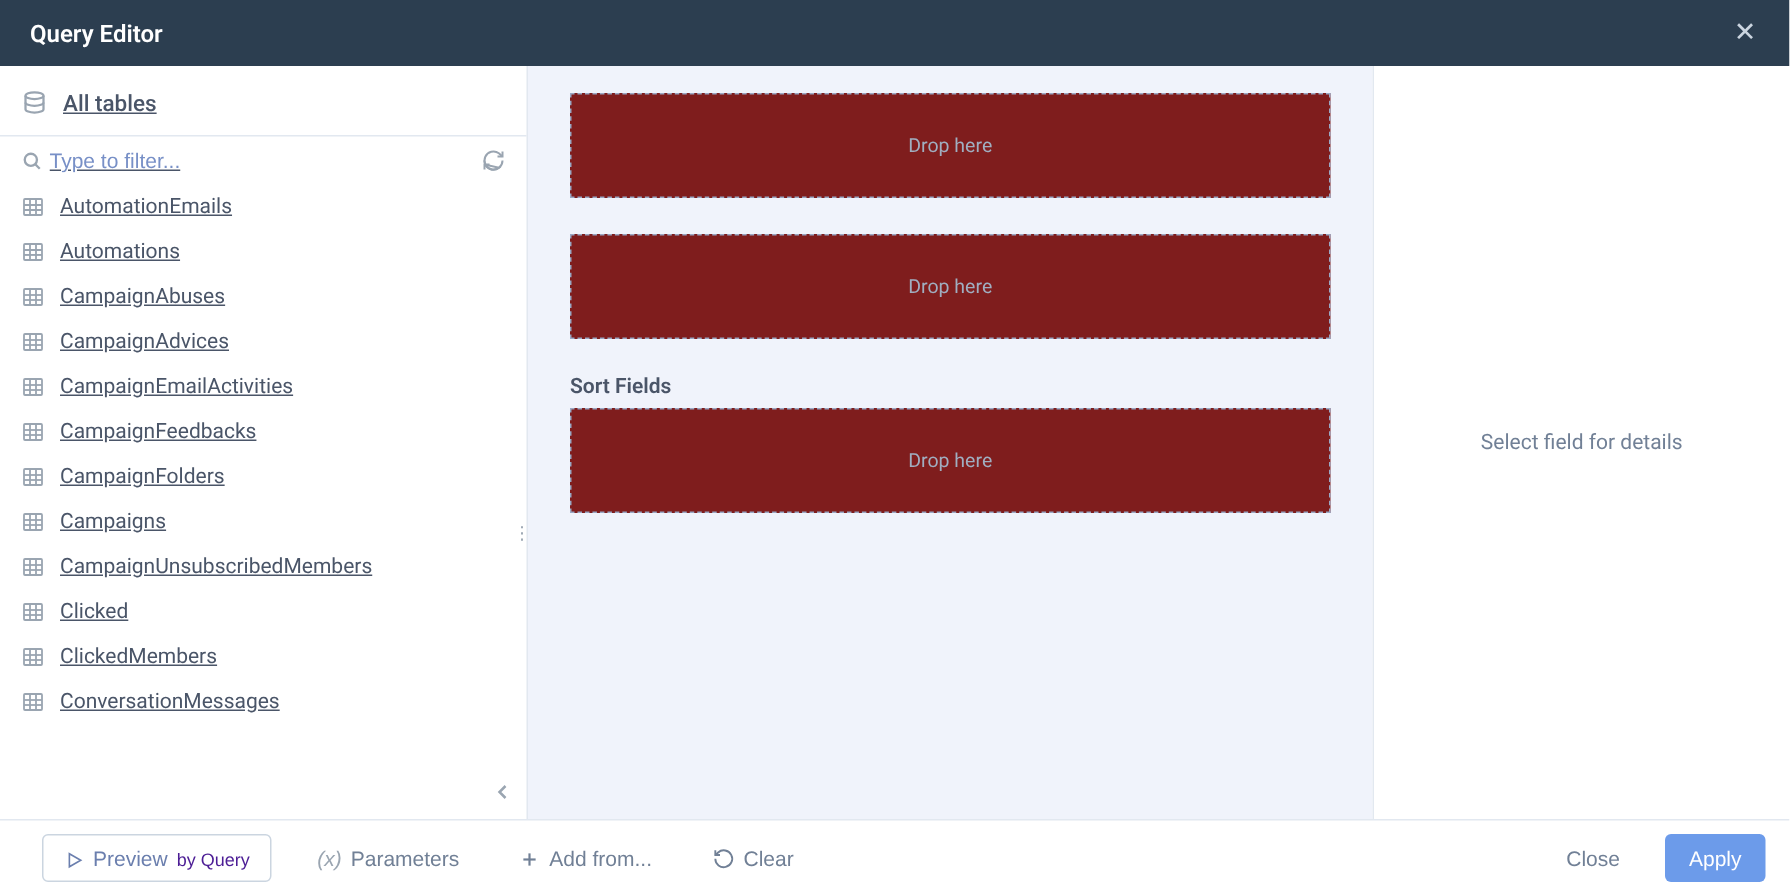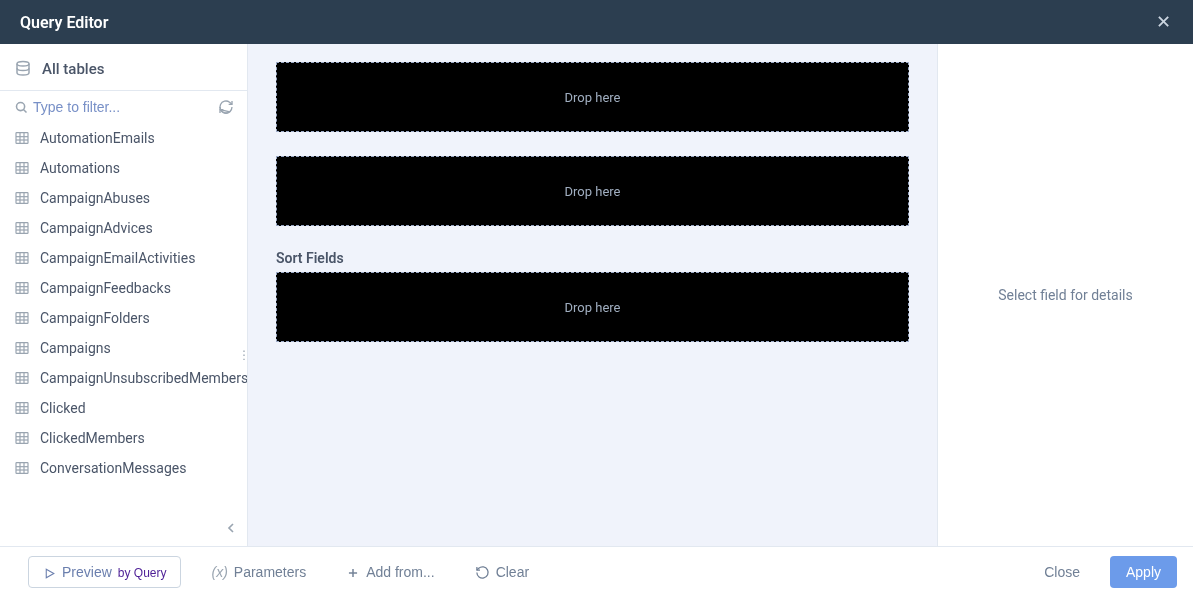--- a/index.html
+++ b/index.html
@@ -34,26 +34,27 @@
       color: #cbd5e0;
       cursor: pointer;
       padding: 4px 6px;
       line-height: 1;
     }
     .body {
       display: flex;
       height: 502px;
     }
     .sidebar {
-      width: 248px;
+      width: 352px;
       border-right: 1px solid #e2e8f0;
       background: #fff;
       display: flex;
       flex-direction: column;
       position: relative;
+      text-decoration: underline;
     }
     .sidebar-title-row {
       display: flex;
       align-items: center;
       gap: 10px;
       padding: 16px 14px 12px 14px;
       border-bottom: 1px solid #e2e8f0;
     }
     .db-icon svg { display: block; }
     .sidebar-title {
@@ -126,31 +127,31 @@
       overflow-y: auto;
     }
     .section-label {
       font-size: 14px;
       font-weight: 600;
       color: #4a5568;
       margin-bottom: 6px;
     }
     .drop-zone {
       border: 1px dashed #9aa8c4;
-      background: #000000;
+      background: #7f1d1d;
       height: 70px;
       display: flex;
       align-items: center;
       justify-content: center;
       color: #a0aec0;
       font-size: 13px;
       margin-bottom: 24px;
     }
     .right-panel {
-      width: 256px;
+      width: 278px;
       background: #fff;
       border-left: 1px solid #e2e8f0;
       display: flex;
       align-items: center;
       justify-content: center;
       color: #718096;
       font-size: 14px;
     }
     .footer {
       height: 50px;

